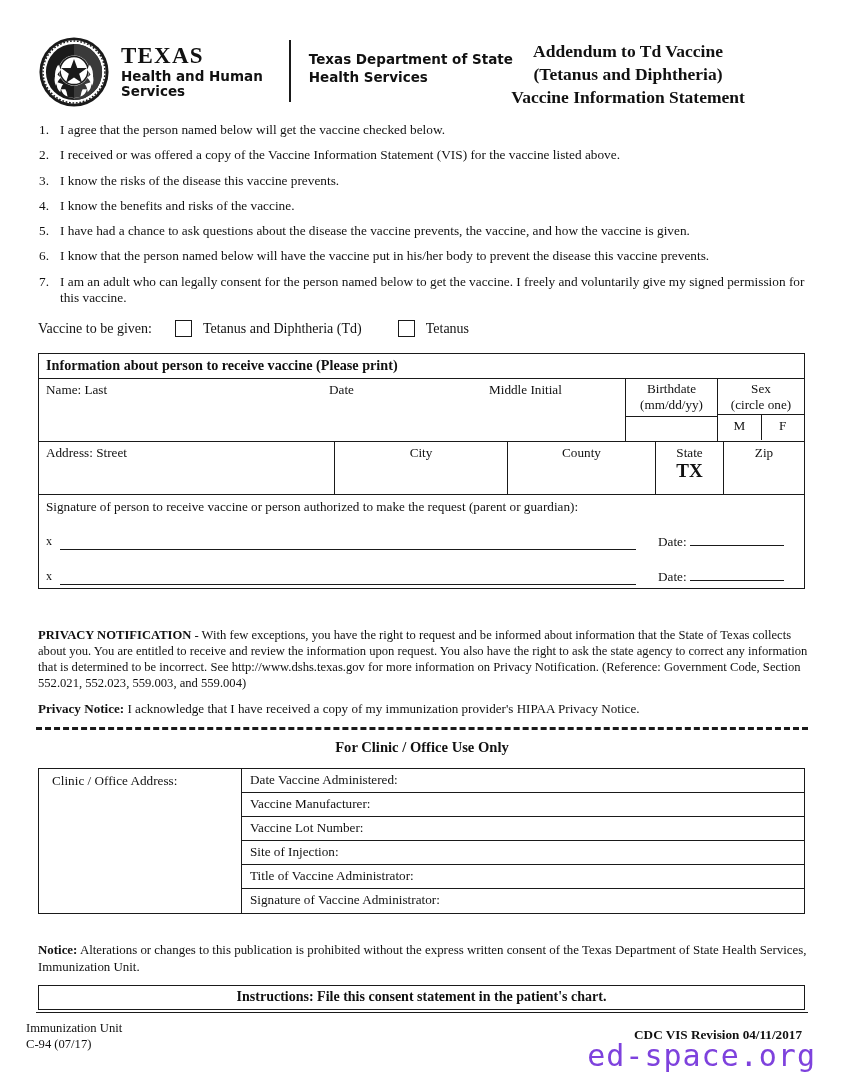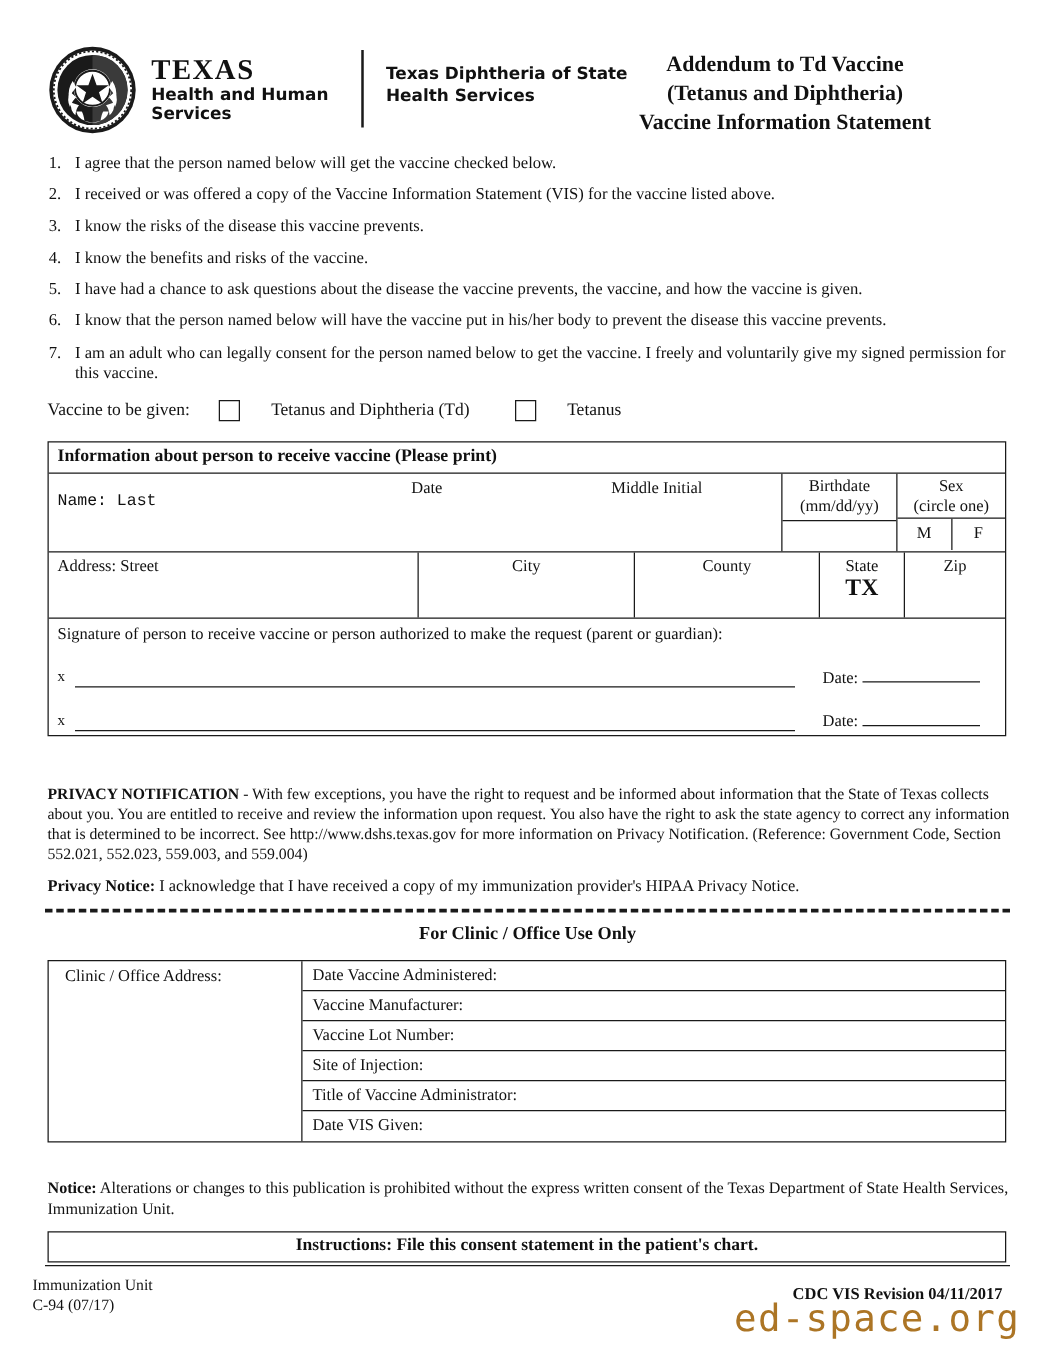--- a/index.html
+++ b/index.html
@@ -59,37 +59,37 @@
   
   .vaccine-row {
     position: absolute; left: 38px; top: 320px;
     display: flex; align-items: center; font-size: 14px;
   }
   .vr-label { margin-right: 23px; }
   .cbox {
     width: 17px; height: 17px; border: 1.6px solid #1a1a1a;
     display: inline-block; background: #fff;
   }
-  .cb-label { margin-left: 25px; margin-right: 36px; }
+  .cb-label { margin-left: 11px; margin-right: 36px; }
 
   
   .info-table {
     position: absolute; left: 38px; top: 353px; width: 767px;
     border: 1.6px solid #1a1a1a;
     font-size: 13.2px;
   }
   .it-title {
     border-bottom: 1.3px solid #1a1a1a;
     padding: 3px 7px 4px 7px;
     font-size: 14.2px; font-weight: 700;
   }
   .row-name { display: flex; border-bottom: 1.3px solid #1a1a1a; }
   .cell { position: relative; }
   .c-name { flex: 1 1 auto; padding: 3px 0 0 7px; height: 62px; }
-  .c-name .lbl-last { position: absolute; left: 7px; top: 14px; font-family: Liberation Mono, monospace; }
+  .c-name .lbl-last { position: absolute; left: 7px; top: 3px; }
   .c-name .lbl-first { position: absolute; left: 290px; top: 3px; }
   .c-name .lbl-mid { position: absolute; left: 450px; top: 3px; }
 
   .c-bd {
     flex: 0 0 92px; border-left: 1.3px solid #1a1a1a;
     text-align: center; padding-top: 2px; line-height: 1.18;
   }
   .c-bd .bd-head { border-bottom: 1.3px solid #1a1a1a; padding-bottom: 2px; height: 36px; }
   .c-sex { flex: 0 0 87px; border-left: 1.3px solid #1a1a1a; text-align: center; }
   .c-sex .sx-head {
@@ -176,21 +176,21 @@
     font-size: 12.6px; line-height: 1.3;
   }
   .footer-right {
     position: absolute; right: 42px; top: 1027px;
     font-size: 13.2px; font-weight: 700; white-space: nowrap;
     font-family: "Liberation Serif", serif;
   }
   .watermark {
     position: absolute; right: 28px; top: 1038px;
     font-family: "DejaVu Sans Mono", "Liberation Mono", monospace;
-    font-size: 30px; color: #a16207; letter-spacing: 1px;
+    font-size: 30px; color: #6d28d9; letter-spacing: 1px;
     white-space: nowrap; opacity: .88;
   }
 </style>
 </head>
 <body>
 
 <div class="page">
 
   <div class="header">
     <div class="brand">
@@ -218,21 +218,21 @@
         </svg>
       </span>
       <span class="brandtext">
         <div class="t1">TEXAS</div>
         <div class="t2">Health and Human</div>
         <div class="t3">Services</div>
       </span>
     </div>
     <div class="vrule"></div>
     <div class="dshs">
-      <div>Texas Diphtheria of State</div>
+      <div>Texas Department of State</div>
       <div>Health Services</div>
     </div>
   </div>
 
   <div class="doc-title">
     <div>Addendum to Td Vaccine</div>
     <div>(Tetanus and Diphtheria)</div>
     <div>Vaccine Information Statement</div>
   </div>
 
@@ -351,21 +351,21 @@
   <div class="clinic-table">
     <div class="clinic-left">
       <span>Clinic / Office Address:</span>
     </div>
     <div class="clinic-right">
       <div class="clinic-row">Date Vaccine Administered:</div>
       <div class="clinic-row">Vaccine Manufacturer:</div>
       <div class="clinic-row">Vaccine Lot Number:</div>
       <div class="clinic-row">Site of Injection:</div>
       <div class="clinic-row">Title of Vaccine Administrator:</div>
-      <div class="clinic-row">Date VIS Given:</div>
+      <div class="clinic-row">Signature of Vaccine Administrator:</div>
     </div>
   </div>
 
   <div class="notice">
     <b>Notice:</b><span> Alterations or changes to this publication is prohibited without the express written consent of the Texas Department of State Health Services, Immunization Unit.</span>
   </div>
 
   <div class="instructions">Instructions: File this consent statement in the patient's chart.</div>
 
   <div class="footer-rule"></div>

